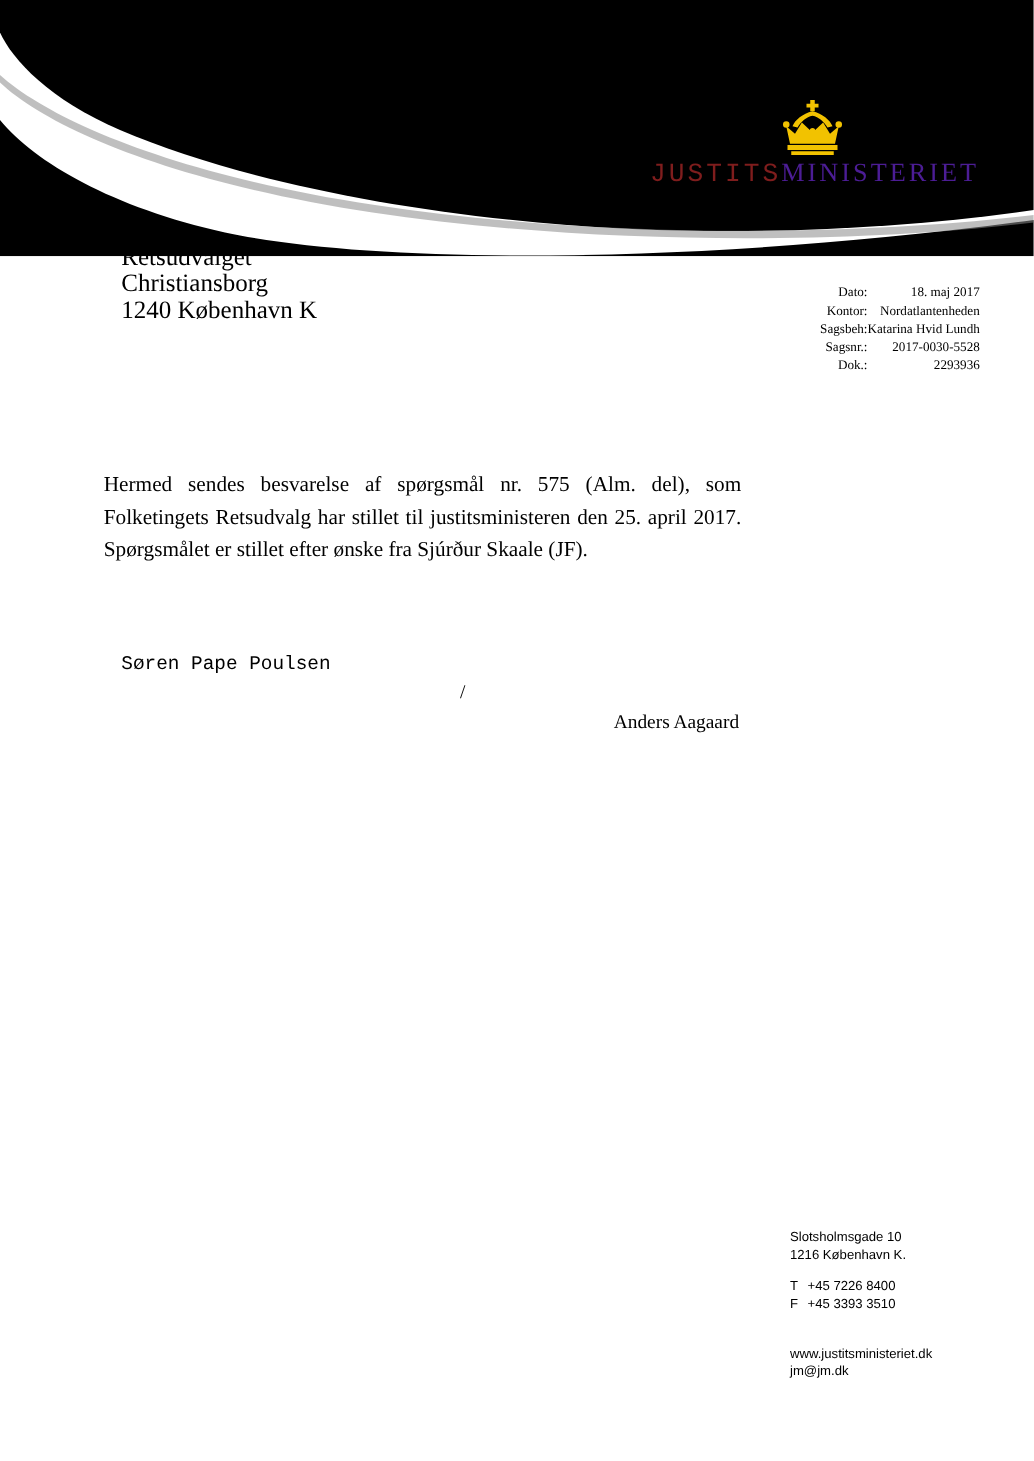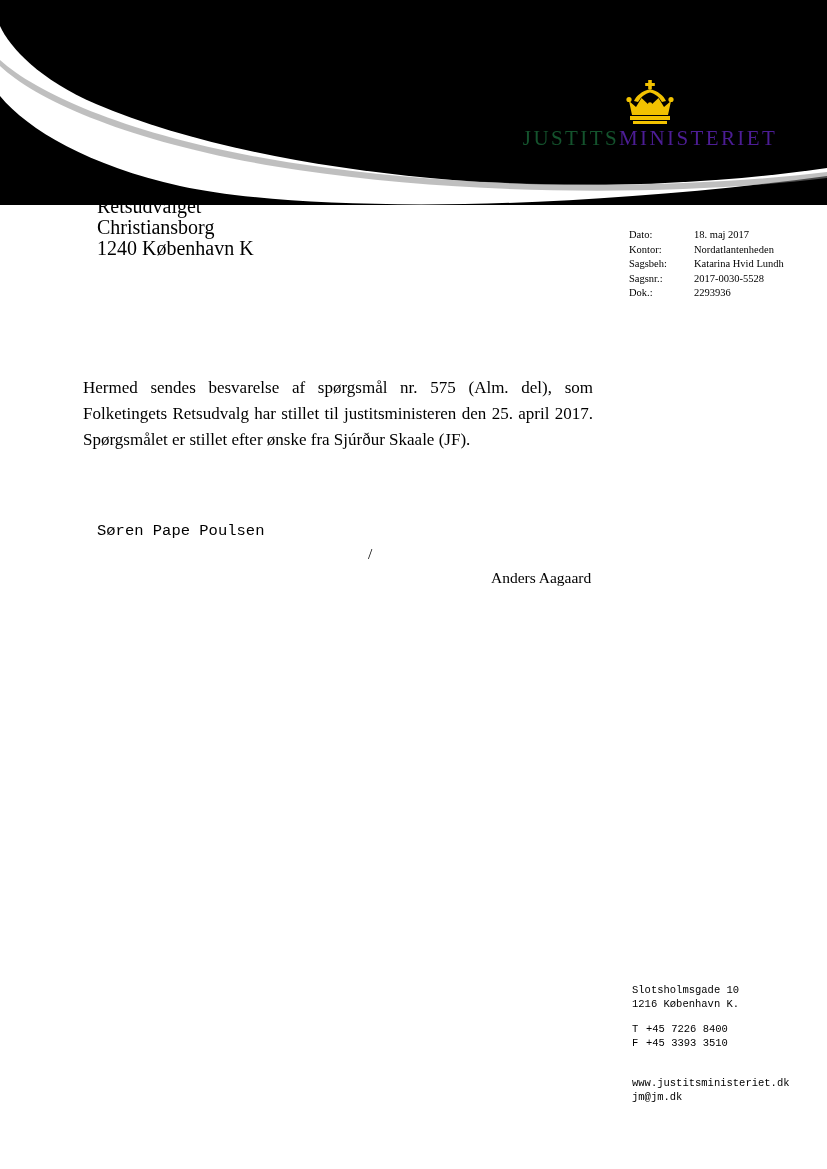--- a/index.html
+++ b/index.html
@@ -41,22 +41,23 @@
     width: 56px;
   }
   .ministry-name {
     font-family: "Liberation Serif", serif;
     font-size: 21px;
     letter-spacing: 2.4px;
     line-height: 1;
     white-space: nowrap;
   }
   .ministry-name .part-a {
-    color: #14532d;
+    color: #7f1d1d;
     font-weight: normal;
+    font-family: Liberation Mono, monospace;
   }
   .ministry-name .part-b {
     color: #4c1d95;
     font-weight: normal;
   }
   .department {
     font-family: "Liberation Serif", serif;
     font-size: 10.5px;
     color: #000000;
     margin-top: 10px;
@@ -75,21 +76,21 @@
   
   .meta {
     position: absolute;
     left: 629px;
     top: 228px;
     font-family: "Liberation Serif", serif;
     font-size: 10.5px;
     line-height: 14.5px;
   }
   .meta table { border-collapse: collapse; }
-  .meta td { padding: 0; vertical-align: top; }
+  .meta td { padding: 0; vertical-align: top; text-align: right; }
   .meta td.label { width: 65px; white-space: nowrap; }
   .meta td.value { white-space: nowrap; }
 
   
   .body-text {
     position: absolute;
     left: 83px;
     top: 375px;
     width: 510px;
     font-size: 17px;
@@ -116,21 +117,21 @@
     left: 491px;
     top: 569px;
     font-size: 15.5px;
   }
 
   
   .footer {
     position: absolute;
     left: 632px;
     top: 984px;
-    font-family: Liberation Mono, monospace;
+    font-family: Liberation Sans, sans-serif;
     font-size: 10.5px;
     line-height: 13.5px;
   }
   .footer .group { margin-bottom: 12px; }
   .footer .group:last-child { margin-bottom: 0; margin-top: 27px; }
   .footer .phone-row span.tag {
     display: inline-block;
     width: 14px;
   }
 </style>

